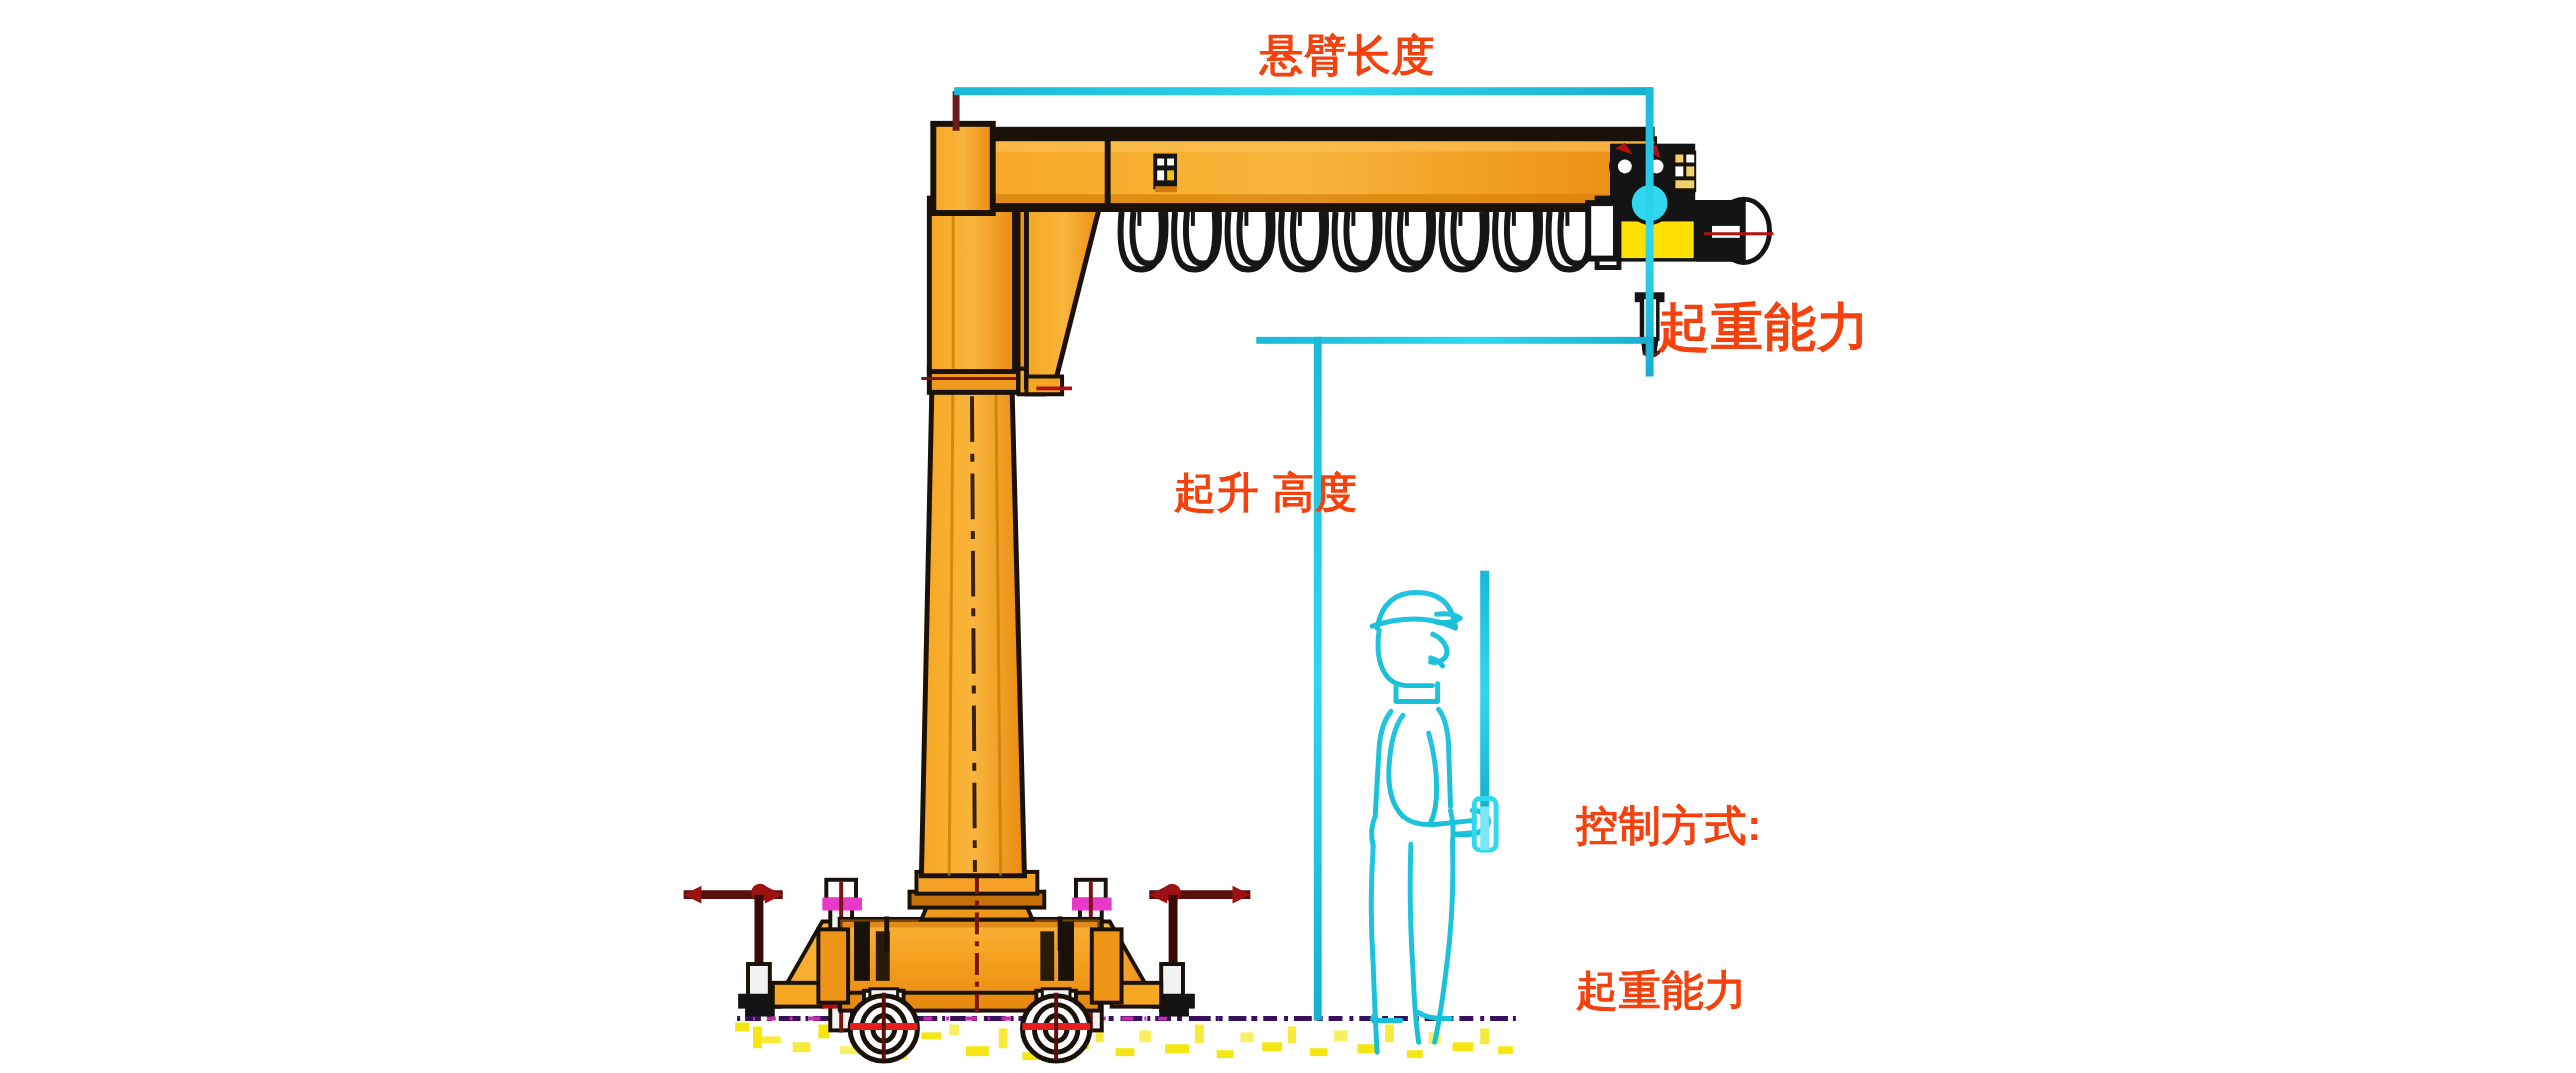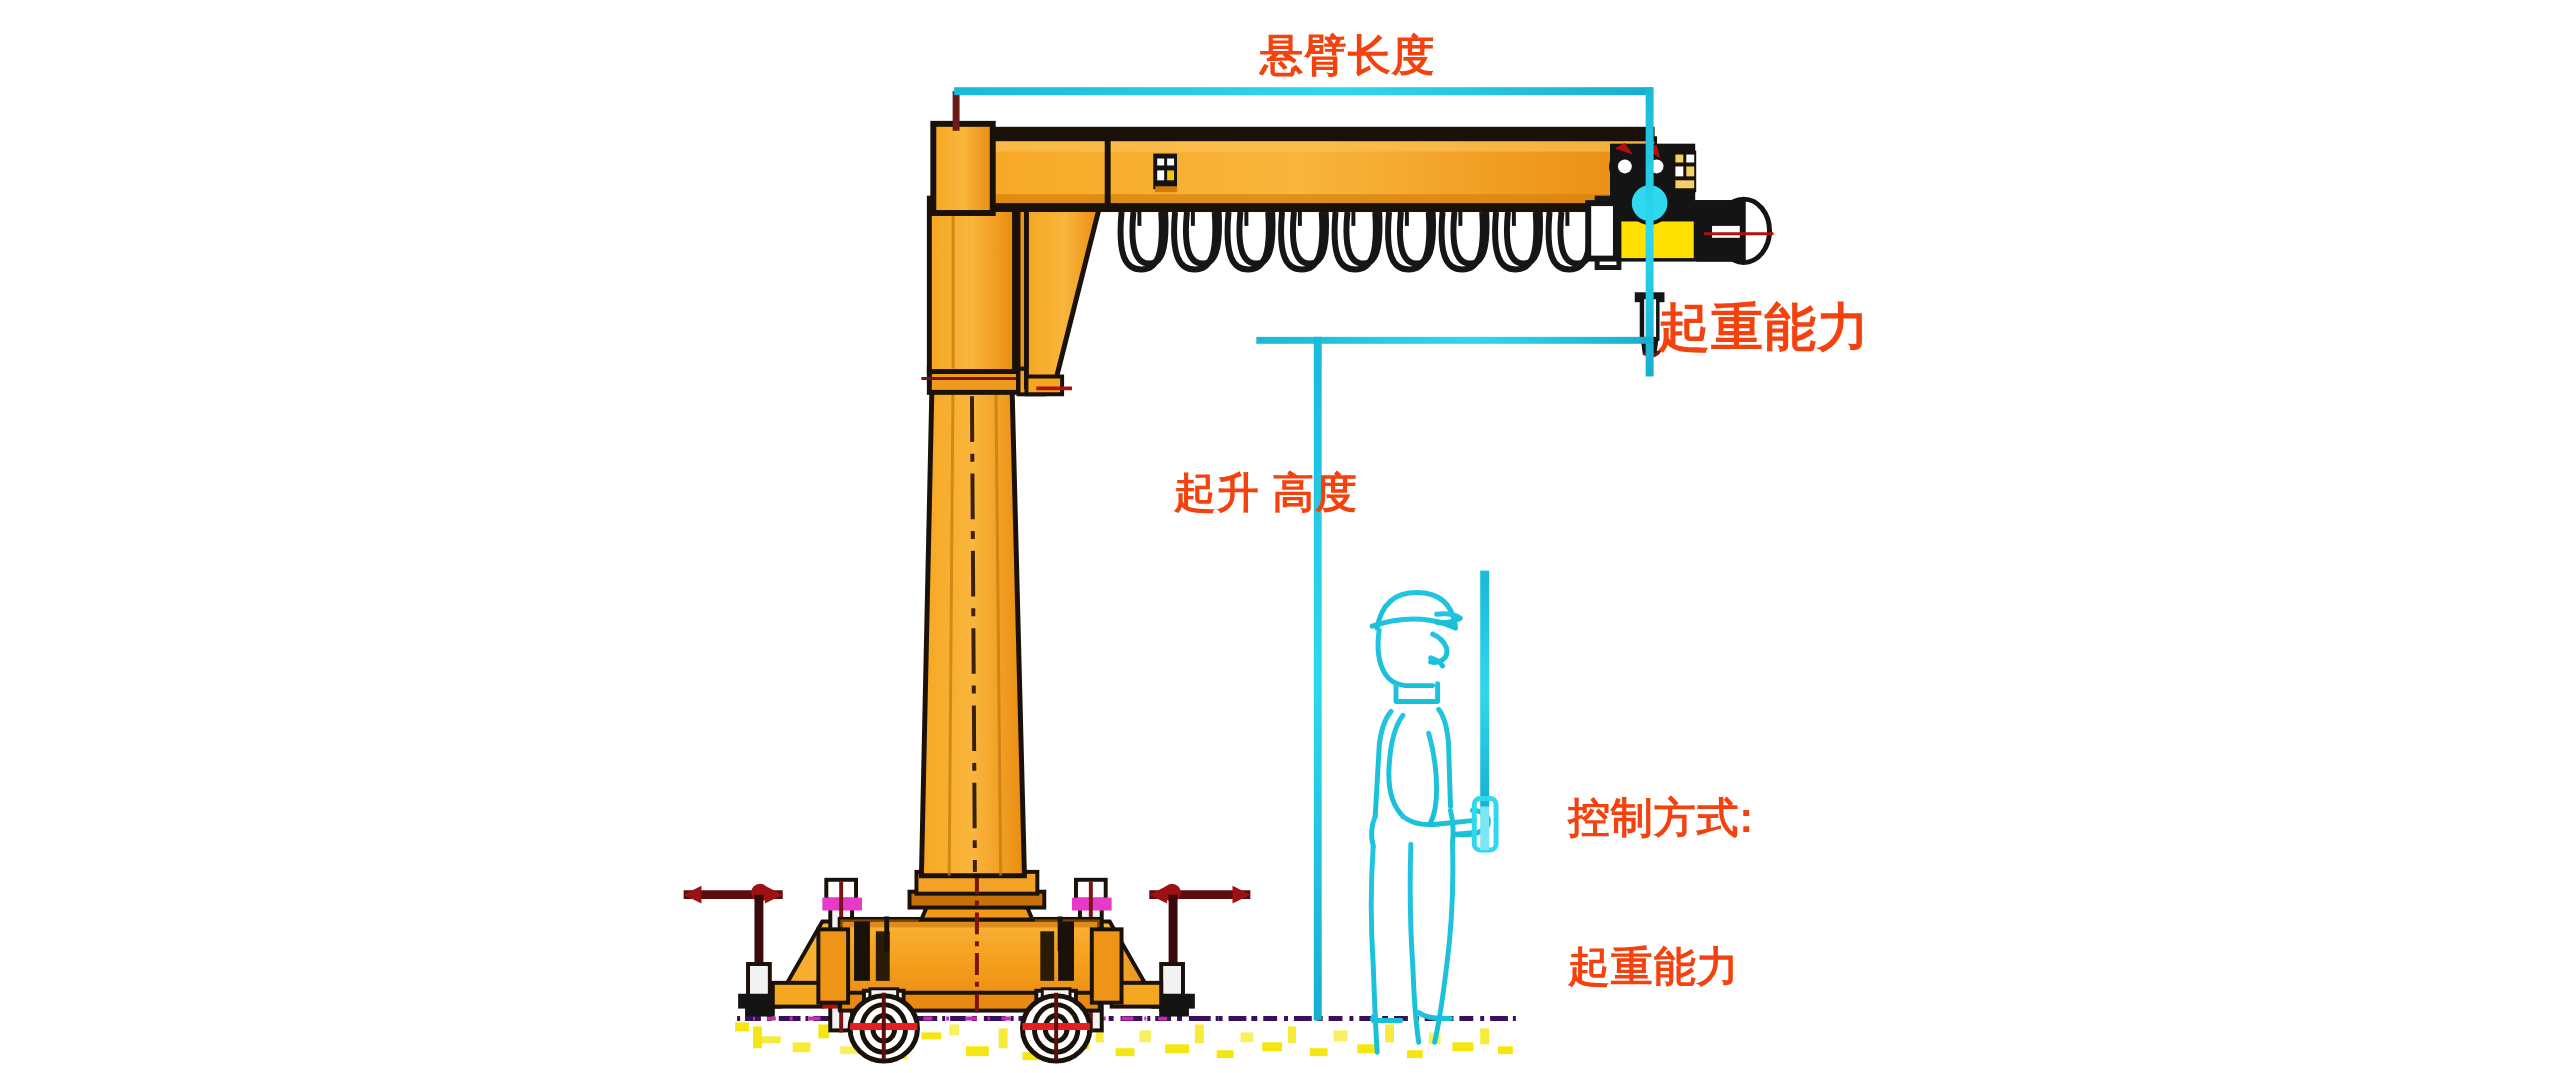--- a/index.html
+++ b/index.html
@@ -15,21 +15,21 @@
     color:#F4420F;
     font-weight:bold;
     white-space:pre;
     letter-spacing:0.02em;
     line-height:1.18;
   }
   #anno-boom{left:1260px;top:30px;font-size:43px;}
   #anno-cap{left:1658px;top:285px;font-size:52px;margin-top:12px;}
   #anno-lift{left:1174px;top:468px;font-size:42px;}
   #anno-ctrl{left:1568px;top:694px;font-size:42px;}
-  #anno-ctrl div{margin:0;padding:0;}
+  #anno-ctrl div{margin:8px;padding:0;}
 </style>
 </head>
 <body>
 
 <div id="stage">
 
   <svg id="art" viewBox="0 0 2600 1083">
     <defs>
       <linearGradient id="gOrange" x1="0" y1="0" x2="0" y2="1">
         <stop offset="0%" stop-color="#F9B238"></stop>

